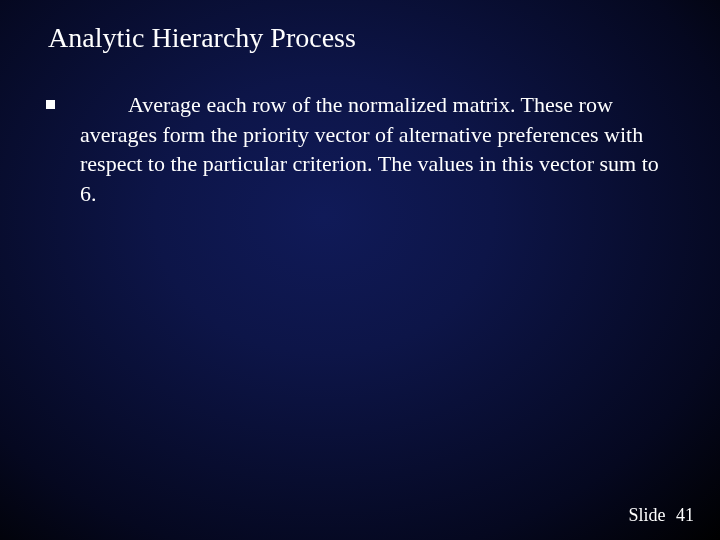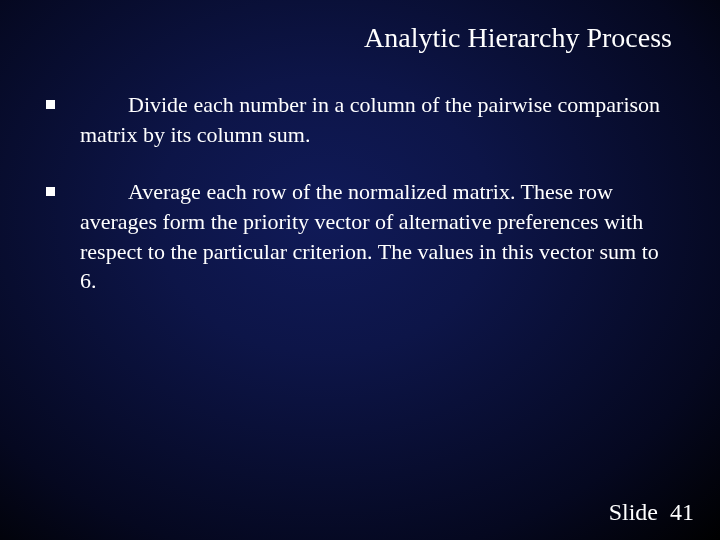--- a/index.html
+++ b/index.html
@@ -15,21 +15,21 @@
     color: #ffffff;
     position: relative;
   }
   .slide {
     padding: 22px 48px 0 48px;
     box-sizing: border-box;
     width: 100%;
     height: 100%;
   }
   .title {
-    text-align: right;
+    text-align: left;
     font-size: 28px;
     font-weight: normal;
     margin-bottom: 36px;
   }
   .bullets {
     list-style: none;
     padding: 0;
     margin: 0 0 0 -10px;
   }
   .bullet {
@@ -51,36 +51,35 @@
     display: block;
   }
   .bullet .body {
     display: block;
     text-indent: 48px;
   }
   .footer {
     position: absolute;
     bottom: 14px;
     right: 26px;
-    font-size: 24px;
+    font-size: 18px;
   }
   .footer .num {
     margin-left: 6px;
   }
 </style>
 </head>
 <body>
 
 <div class="slide">
   <div class="title">Analytic Hierarchy Process</div>
 
   <ul class="bullets">
     <li class="bullet">
       <span class="sq"></span>
-      <span class="body">Divide each number in a column of the pairwise comparison matrix by its column sum.</span>
     </li>
     <li class="bullet">
       <span class="sq"></span>
       <span class="body">Average each row of the normalized matrix.  These row averages form the priority vector of alternative preferences with respect to the particular criterion.  The values in this vector sum to 6.</span>
     </li>
   </ul>
 
   <div class="footer">
     <span>Slide</span>
     <span class="num">41</span>

